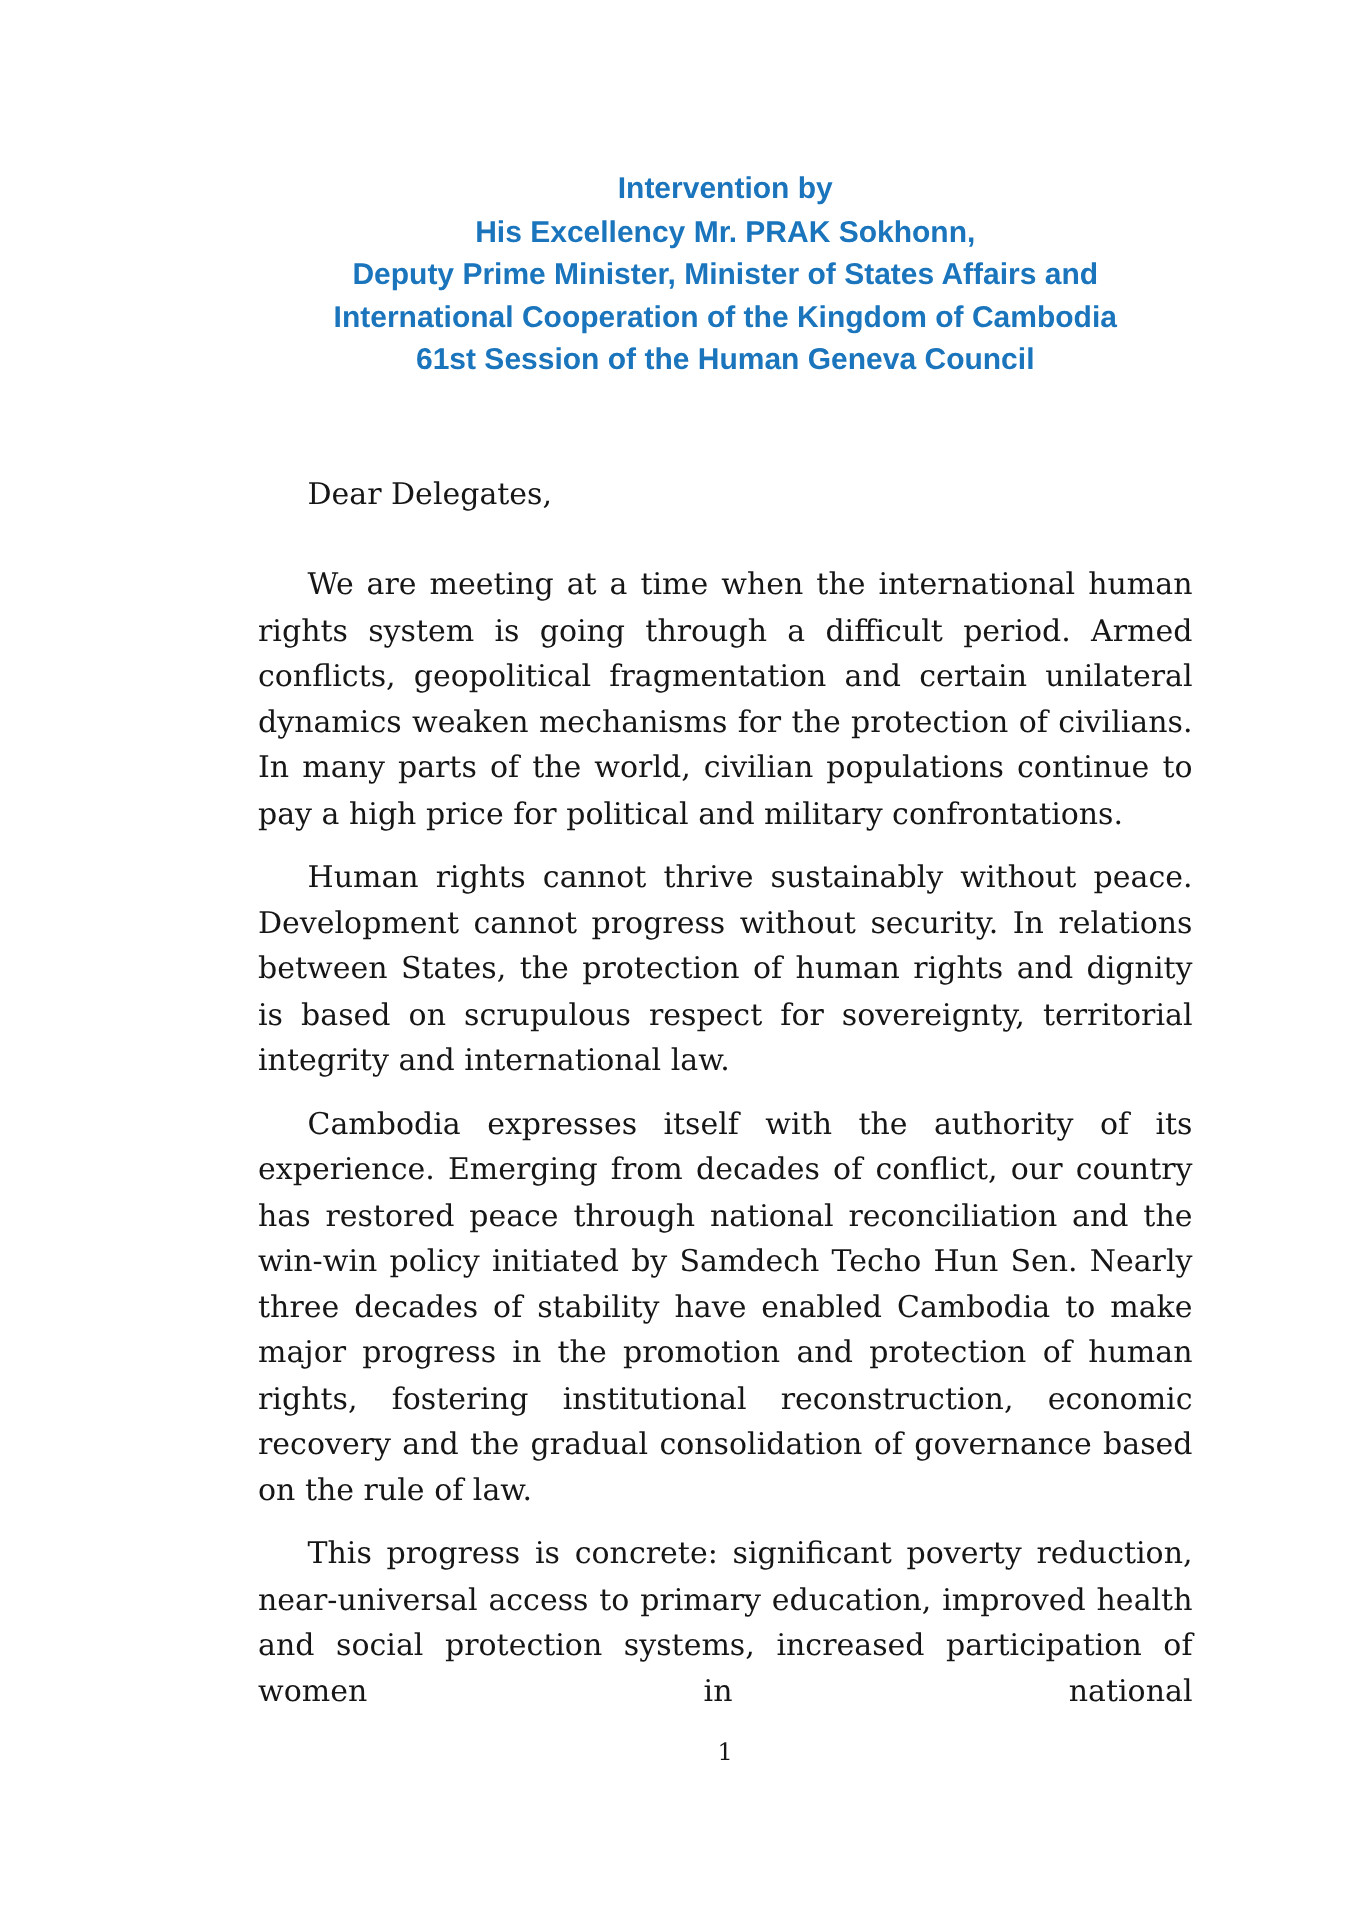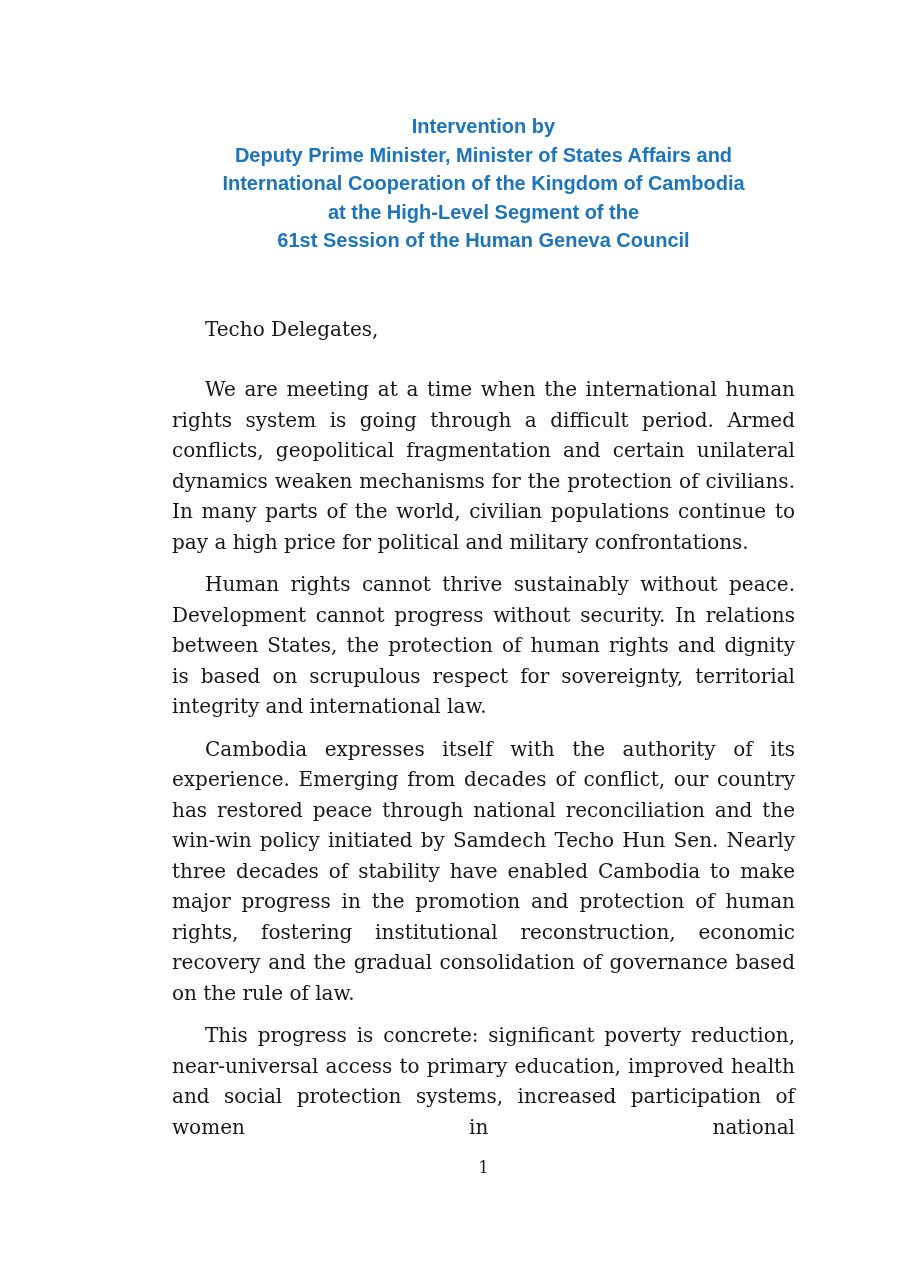--- a/index.html
+++ b/index.html
@@ -62,29 +62,29 @@
   }
 </style>
 </head>
 <body>
 
 <div class="page">
   <div class="content">
 
     <div class="title-block">
       <div class="title-line">Intervention by</div>
+      <div class="title-line">His Excellency Mr. PRAK Sokhonn,</div>
       <div class="title-line">Deputy Prime Minister, Minister of States Affairs and</div>
       <div class="title-line">International Cooperation of the Kingdom of Cambodia</div>
-      <div class="title-line">at the High-Level Segment of the</div>
       <div class="title-line">61st Session of the Human Geneva Council</div>
     </div>
 
     <div class="body-text">
       <div class="salutation">
-        <p class="salutation-line">Techo Delegates,</p>
+        <p class="salutation-line">Dear Delegates,</p>
       </div>
 
       <p class="para first">We are meeting at a time when the international human rights system is going through a difficult period. Armed conflicts, geopolitical fragmentation and certain unilateral dynamics weaken mechanisms for the protection of civilians. In many parts of the world, civilian populations continue to pay a high price for political and military confrontations.</p>
       <p class="para">Human rights cannot thrive sustainably without peace. Development cannot progress without security. In relations between States, the protection of human rights and dignity is based on scrupulous respect for sovereignty, territorial integrity and international law.</p>
       <p class="para">Cambodia expresses itself with the authority of its experience. Emerging from decades of conflict, our country has restored peace through national reconciliation and the win-win policy initiated by Samdech Techo Hun Sen. Nearly three decades of stability have enabled Cambodia to make major progress in the promotion and protection of human rights, fostering institutional reconstruction, economic recovery and the gradual consolidation of governance based on the rule of law.</p>
       <p class="para continues">This progress is concrete: significant poverty reduction, near-universal access to primary education, improved health and social protection systems, increased participation of women in national</p>
 
       <div class="page-footer">1</div>
     </div>
 

